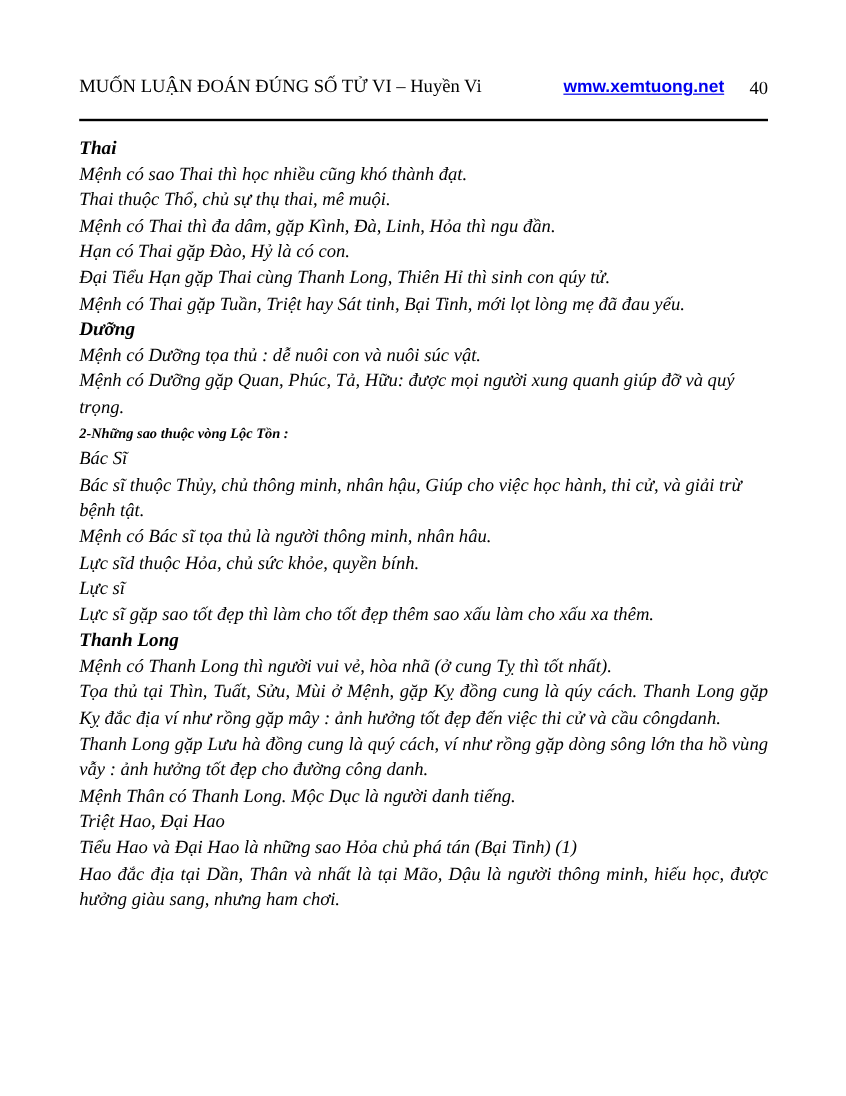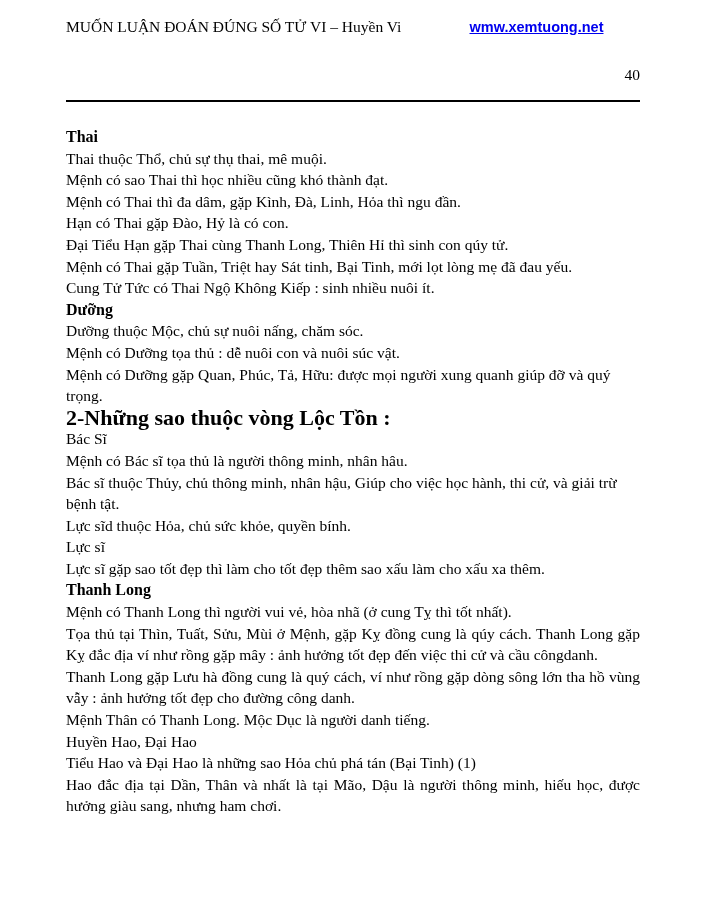--- a/index.html
+++ b/index.html
@@ -16,83 +16,82 @@
     overflow: hidden;
   }
   .header-row {
     display: flex;
     justify-content: space-between;
     align-items: baseline;
     font-size: 15.5px;
     line-height: 19px;
   }
   .header-title { white-space: nowrap; }
-  .header-right { display: flex; align-items: flex-start; gap: 21px; }
+  .header-right { display: flex; align-items: flex-end; gap: 21px; }
   .website-link {
     font-family: "Liberation Sans", sans-serif;
     font-weight: bold;
     font-size: 14.5px;
     color: #0000ee;
     text-decoration: underline;
     cursor: pointer;
   }
   .page-number { font-size: 15.5px; margin-top: 47px; }
   .rule {
     height: 0;
     border-bottom: 2px solid #000000;
     margin-top: 16px;
   }
   .content {
-    margin-top: 24px;
+    margin-top: 12px;
     font-size: 15.5px;
     line-height: 21.6px;
+    font-style: italic;
   }
   .line { margin: 0; }
   .para-j { margin: 0; text-align: justify; }
   .h-sub { margin: 0; font-weight: bold; font-size: 16px; }
-  .h-main { margin: 0; font-weight: bold; font-size: 22px; }
+  .h-main { margin: 0; font-weight: bold; font-size: 12px; }
 </style>
 </head>
 <body>
 
 <div class="page">
 
   <div class="header-row">
     <span class="header-title">MUỐN LUẬN ĐOÁN ĐÚNG SỐ TỬ VI – Huyền Vi</span>
     <span class="header-right">
       <a class="website-link">wmw.xemtuong.net</a>
       <span class="page-number">40</span>
     </span>
   </div>
 
   <div class="rule"></div>
 
   <div class="content">
     <p class="h-sub">Thai</p>
+    <p class="line">Mệnh có sao Thai thì học nhiều cũng  khó thành đạt.</p>
     <p class="line">Thai thuộc Thổ, chủ sự thụ thai, mê muội.</p>
-    <p class="line">Mệnh có sao Thai thì học nhiều cũng  khó thành đạt.</p>
     <p class="line">Mệnh có Thai thì đa dâm, gặp Kình, Đà, Linh, Hỏa thì ngu đần.</p>
     <p class="line">Hạn có Thai gặp Đào, Hỷ là có con.</p>
     <p class="line">Đại Tiểu Hạn gặp Thai cùng Thanh Long, Thiên Hỉ thì sinh con qúy tử.</p>
     <p class="line">Mệnh có Thai gặp Tuần, Triệt hay Sát tinh, Bại Tinh, mới lọt lòng mẹ đã đau yếu.</p>
-    <p class="line">Cung Tử Tức có Thai Ngộ Không Kiếp : sinh nhiều  nuôi ít.</p>
     <p class="h-sub">Dưỡng</p>
-    <p class="line">Dưỡng thuộc Mộc, chủ sự nuôi nấng, chăm sóc.</p>
     <p class="line">Mệnh có Dưỡng  tọa thủ : dễ nuôi con và nuôi súc vật.</p>
     <p class="line">Mệnh có Dưỡng gặp Quan, Phúc, Tả, Hữu: được mọi người xung quanh giúp đỡ và quý trọng.</p>
     <p class="h-main">2-Những sao thuộc vòng Lộc Tồn :</p>
     <p class="line">Bác Sĩ</p>
+    <p class="line">Bác sĩ thuộc Thủy, chủ thông minh, nhân hậu, Giúp cho việc học hành, thi cử, và giải trừ bệnh tật.</p>
     <p class="line">Mệnh có Bác sĩ tọa thủ là người thông minh, nhân hâu.</p>
-    <p class="line">Bác sĩ thuộc Thủy, chủ thông minh, nhân hậu, Giúp cho việc học hành, thi cử, và giải trừ bệnh tật.</p>
     <p class="line">Lực sĩd thuộc Hỏa, chủ sức khỏe, quyền bính.</p>
     <p class="line">Lực sĩ</p>
     <p class="line">Lực sĩ gặp sao tốt đẹp thì làm cho tốt đẹp thêm sao xấu làm cho xấu xa thêm.</p>
     <p class="h-sub">Thanh Long</p>
     <p class="line">Mệnh có Thanh Long thì người vui vẻ, hòa nhã (ở cung Tỵ thì tốt nhất).</p>
     <p class="para-j">Tọa thủ tại Thìn, Tuất, Sửu, Mùi ở Mệnh, gặp Kỵ đồng cung là qúy cách. Thanh Long gặp Kỵ đắc địa ví như rồng gặp mây : ảnh hưởng tốt đẹp đến việc thi cử và cầu côngdanh.</p>
     <p class="para-j">Thanh Long  gặp Lưu hà đồng cung là quý cách, ví như rồng gặp dòng sông lớn tha hồ vùng vẫy : ảnh hưởng tốt đẹp cho đường công danh.</p>
     <p class="line">Mệnh Thân có Thanh Long. Mộc Dục là người danh tiếng.</p>
-    <p class="line">Huyền Hao, Đại Hao</p>
+    <p class="line">Triệt Hao, Đại Hao</p>
     <p class="line">Tiểu Hao và Đại Hao là những sao Hỏa chủ phá tán (Bại Tinh) (1)</p>
     <p class="para-j">Hao đắc địa tại Dần, Thân và nhất là tại Mão, Dậu là người thông minh, hiếu học, được hưởng giàu sang, nhưng ham chơi.</p>
   </div>
 
 </div>
 
 </body></html>

